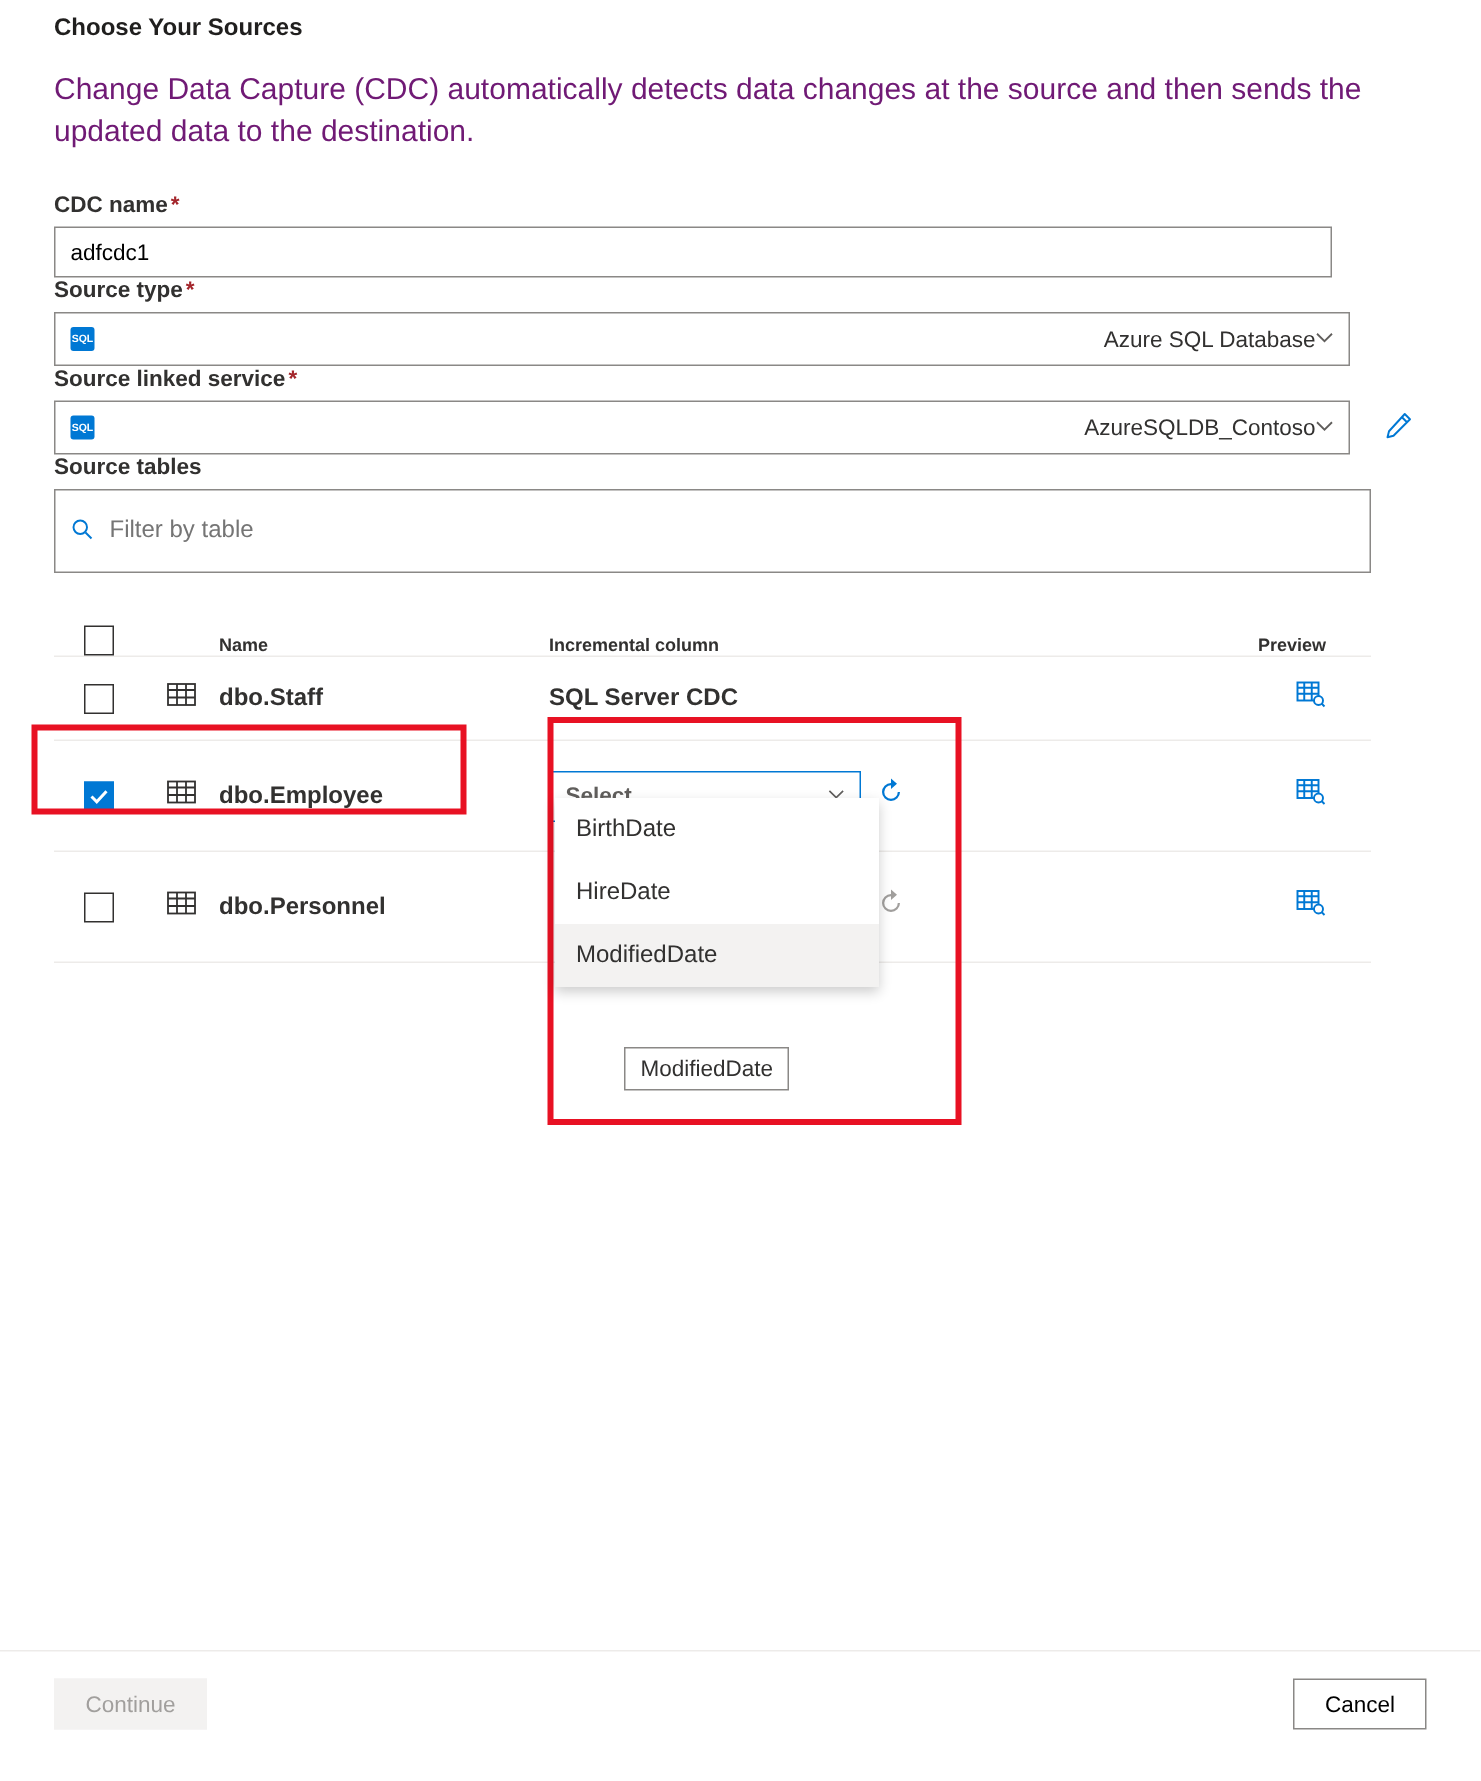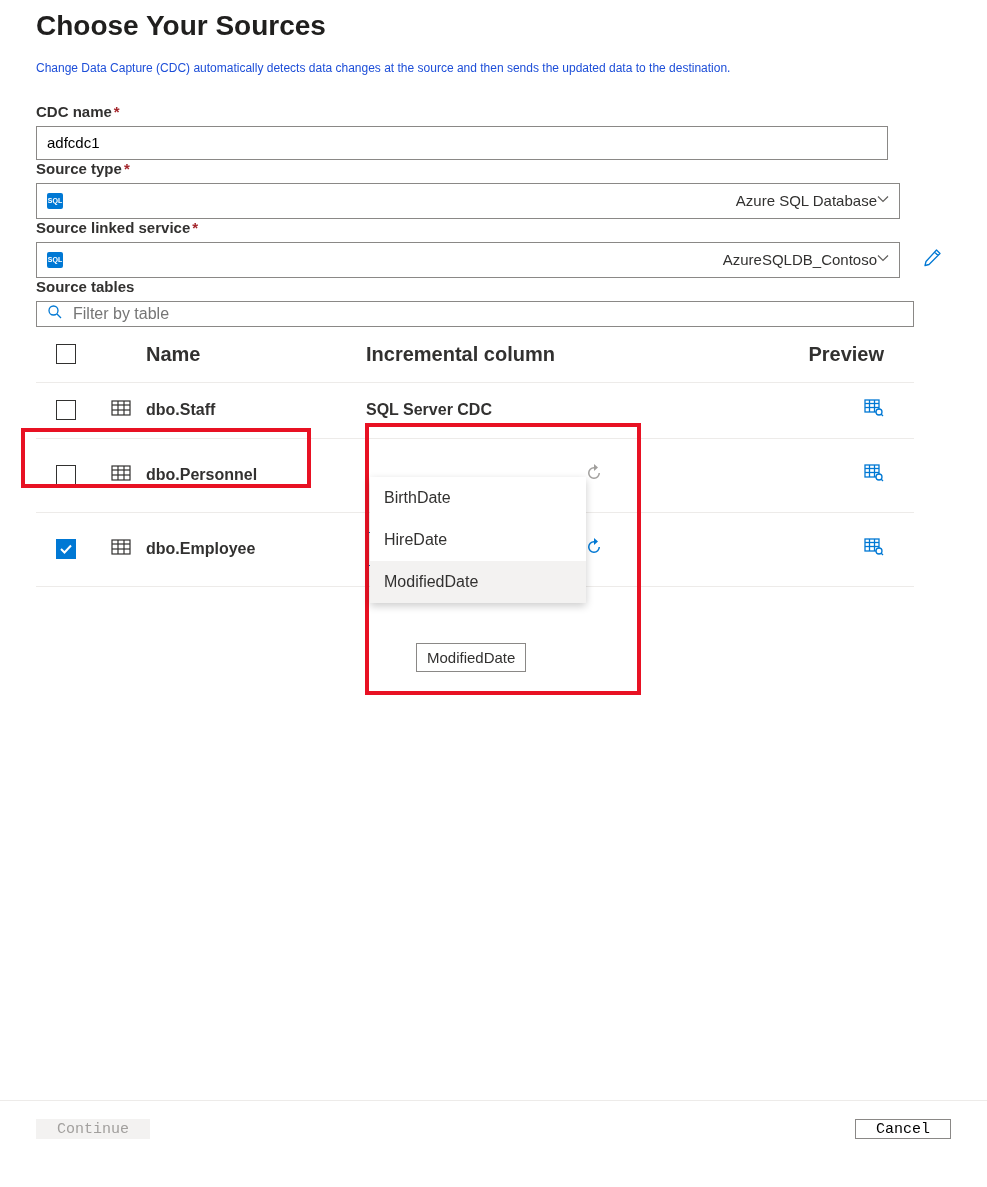--- a/index.html
+++ b/index.html
@@ -10,28 +10,28 @@
       font-size: 14px;
       color: #323130;
       background: #fff;
       width: 987px;
     }
     .page {
       padding: 10px 36px 0 36px;
       min-height: 1100px;
     }
     h1 {
-      font-size: 28px;
+      font-size: 16px;
       font-weight: 600;
       margin: 0 0 18px 0;
       color: #201f1e;
     }
     .description {
-      font-size: 12px;
-      color: #1d4ed8;
+      font-size: 20px;
+      color: #701a75;
       margin-bottom: 26px;
       line-height: 1.4;
     }
     .field-group {
     }
     .field-label {
       font-size: 15px;
       font-weight: 600;
       color: #323130;
       margin-bottom: 6px;
@@ -89,21 +89,21 @@
       font-size: 12px;
       color: #605e5c;
     }
     .edit-icon {
       color: #0078d4;
       cursor: pointer;
     }
     .edit-icon svg { width: 20px; height: 20px; }
     .search-box {
       width: 878px;
-      height: 26px;
+      height: 56px;
       border: 1px solid #8a8886;
       display: flex;
       align-items: center;
       padding: 0 10px;
       margin-top: 6px;
     }
     .search-box .search-icon {
       color: #0078d4;
       margin-right: 8px;
     }
@@ -127,21 +127,22 @@
     }
     .table-header, .table-row {
       display: flex;
       align-items: center;
       border-bottom: 1px solid #edebe9;
       min-height: 56px;
       font-weight: bold;
     }
     .table-header {
       font-weight: 600;
-      font-size: 20px;
+      font-size: 12px;
+      align-items: flex-end;
     }
     .table-row {
       font-size: 16px;
     }
     .col-check { width: 60px; display: flex; justify-content: center; }
     .col-icon { width: 50px; display: flex; justify-content: center; }
     .col-name { width: 220px; }
     .col-incremental { width: 440px; display: flex; align-items: center; gap: 10px; }
     .col-preview { flex: 1; text-align: right; padding-right: 30px; }
     .checkbox {
@@ -238,27 +239,27 @@
       z-index: 11;
     }
     .footer {
       border-top: 1px solid #edebe9;
       padding: 18px 36px;
       display: flex;
       align-items: center;
       justify-content: space-between;
     }
     .btn {
-      height: 20px;
+      height: 34px;
       padding: 0 20px;
       border: 1px solid #8a8886;
       background: #fff;
       font-size: 15px;
       cursor: pointer;
-      font-family: Liberation Mono, monospace;
+      font-family: Liberation Sans, sans-serif;
     }
     .btn-continue {
       background: #f3f2f1;
       border-color: #f3f2f1;
       color: #a19f9d;
       cursor: not-allowed;
     }
   </style>
 </head>
 <body>
@@ -346,59 +347,20 @@
               <rect x="1" y="1" width="18" height="14" stroke="currentColor" fill="none" stroke-width="1.2"></rect>
               <line x1="1" y1="5" x2="19" y2="5" stroke="currentColor" stroke-width="1.2"></line>
               <line x1="1" y1="10" x2="19" y2="10" stroke="currentColor" stroke-width="1.2"></line>
               <line x1="7" y1="1" x2="7" y2="15" stroke="currentColor" stroke-width="1.2"></line>
               <line x1="13" y1="1" x2="13" y2="15" stroke="currentColor" stroke-width="1.2"></line>
             </svg>
         </span>
       </div>
       <div class="col-name">dbo.Staff</div>
       <div class="col-incremental">SQL Server CDC</div>
-      <div class="col-preview">
-        <span class="preview-icon">
-          <svg viewBox="0 0 20 18">
-              <rect x="1" y="1" width="14" height="12" stroke="currentColor" fill="none" stroke-width="1.3"></rect>
-              <line x1="1" y1="4.5" x2="15" y2="4.5" stroke="currentColor" stroke-width="1.3"></line>
-              <line x1="1" y1="8.5" x2="15" y2="8.5" stroke="currentColor" stroke-width="1.3"></line>
-              <line x1="5.5" y1="1" x2="5.5" y2="13" stroke="currentColor" stroke-width="1.3"></line>
-              <line x1="10.5" y1="1" x2="10.5" y2="13" stroke="currentColor" stroke-width="1.3"></line>
-              <circle cx="15" cy="13" r="3" stroke="currentColor" fill="#fff" stroke-width="1.3"></circle>
-              <line x1="17" y1="15" x2="19" y2="17" stroke="currentColor" stroke-width="1.3"></line>
-            </svg>
-        </span>
-      </div>
-    </div>
-
-    <div class="table-row" style="min-height:74px;">
-      <div class="col-check">
-        <div class="checkbox"></div>
-      </div>
-      <div class="col-icon">
-        <span class="table-icon">
-          <svg viewBox="0 0 20 16">
-              <rect x="1" y="1" width="18" height="14" stroke="currentColor" fill="none" stroke-width="1.2"></rect>
-              <line x1="1" y1="5" x2="19" y2="5" stroke="currentColor" stroke-width="1.2"></line>
-              <line x1="1" y1="10" x2="19" y2="10" stroke="currentColor" stroke-width="1.2"></line>
-              <line x1="7" y1="1" x2="7" y2="15" stroke="currentColor" stroke-width="1.2"></line>
-              <line x1="13" y1="1" x2="13" y2="15" stroke="currentColor" stroke-width="1.2"></line>
-            </svg>
-        </span>
-      </div>
-      <div class="col-name">dbo.Personnel</div>
-      <div class="col-incremental">
-        <div style="width:208px"></div>
-        <span class="refresh-icon inactive">
-          <svg viewBox="0 0 20 20">
-              <path d="M16 10 A6 6 0 1 1 10 4 L10 1 L14 4.5 L10 8 L10 5.5 A4.5 4.5 0 1 0 14.5 10 Z" fill="currentColor"></path>
-            </svg>
-        </span>
-      </div>
       <div class="col-preview">
         <span class="preview-icon">
           <svg viewBox="0 0 20 18">
               <rect x="1" y="1" width="14" height="12" stroke="currentColor" fill="none" stroke-width="1.3"></rect>
               <line x1="1" y1="4.5" x2="15" y2="4.5" stroke="currentColor" stroke-width="1.3"></line>
               <line x1="1" y1="8.5" x2="15" y2="8.5" stroke="currentColor" stroke-width="1.3"></line>
               <line x1="5.5" y1="1" x2="5.5" y2="13" stroke="currentColor" stroke-width="1.3"></line>
               <line x1="10.5" y1="1" x2="10.5" y2="13" stroke="currentColor" stroke-width="1.3"></line>
               <circle cx="15" cy="13" r="3" stroke="currentColor" fill="#fff" stroke-width="1.3"></circle>
               <line x1="17" y1="15" x2="19" y2="17" stroke="currentColor" stroke-width="1.3"></line>
@@ -450,20 +412,59 @@
               <line x1="1" y1="8.5" x2="15" y2="8.5" stroke="currentColor" stroke-width="1.3"></line>
               <line x1="5.5" y1="1" x2="5.5" y2="13" stroke="currentColor" stroke-width="1.3"></line>
               <line x1="10.5" y1="1" x2="10.5" y2="13" stroke="currentColor" stroke-width="1.3"></line>
               <circle cx="15" cy="13" r="3" stroke="currentColor" fill="#fff" stroke-width="1.3"></circle>
               <line x1="17" y1="15" x2="19" y2="17" stroke="currentColor" stroke-width="1.3"></line>
             </svg>
         </span>
       </div>
     </div>
 
+    <div class="table-row" style="min-height:74px;">
+      <div class="col-check">
+        <div class="checkbox"></div>
+      </div>
+      <div class="col-icon">
+        <span class="table-icon">
+          <svg viewBox="0 0 20 16">
+              <rect x="1" y="1" width="18" height="14" stroke="currentColor" fill="none" stroke-width="1.2"></rect>
+              <line x1="1" y1="5" x2="19" y2="5" stroke="currentColor" stroke-width="1.2"></line>
+              <line x1="1" y1="10" x2="19" y2="10" stroke="currentColor" stroke-width="1.2"></line>
+              <line x1="7" y1="1" x2="7" y2="15" stroke="currentColor" stroke-width="1.2"></line>
+              <line x1="13" y1="1" x2="13" y2="15" stroke="currentColor" stroke-width="1.2"></line>
+            </svg>
+        </span>
+      </div>
+      <div class="col-name">dbo.Personnel</div>
+      <div class="col-incremental">
+        <div style="width:208px"></div>
+        <span class="refresh-icon inactive">
+          <svg viewBox="0 0 20 20">
+              <path d="M16 10 A6 6 0 1 1 10 4 L10 1 L14 4.5 L10 8 L10 5.5 A4.5 4.5 0 1 0 14.5 10 Z" fill="currentColor"></path>
+            </svg>
+        </span>
+      </div>
+      <div class="col-preview">
+        <span class="preview-icon">
+          <svg viewBox="0 0 20 18">
+              <rect x="1" y="1" width="14" height="12" stroke="currentColor" fill="none" stroke-width="1.3"></rect>
+              <line x1="1" y1="4.5" x2="15" y2="4.5" stroke="currentColor" stroke-width="1.3"></line>
+              <line x1="1" y1="8.5" x2="15" y2="8.5" stroke="currentColor" stroke-width="1.3"></line>
+              <line x1="5.5" y1="1" x2="5.5" y2="13" stroke="currentColor" stroke-width="1.3"></line>
+              <line x1="10.5" y1="1" x2="10.5" y2="13" stroke="currentColor" stroke-width="1.3"></line>
+              <circle cx="15" cy="13" r="3" stroke="currentColor" fill="#fff" stroke-width="1.3"></circle>
+              <line x1="17" y1="15" x2="19" y2="17" stroke="currentColor" stroke-width="1.3"></line>
+            </svg>
+        </span>
+      </div>
+    </div>
+
     <div class="dropdown-panel">
       <div class="dropdown-option">BirthDate</div>
       <div class="dropdown-option">HireDate</div>
       <div class="dropdown-option hovered">ModifiedDate</div>
     </div>
     <div class="tooltip">ModifiedDate</div>
 
     <div class="highlight-box-1"></div>
     <div class="highlight-box-2"></div>
   </div>

